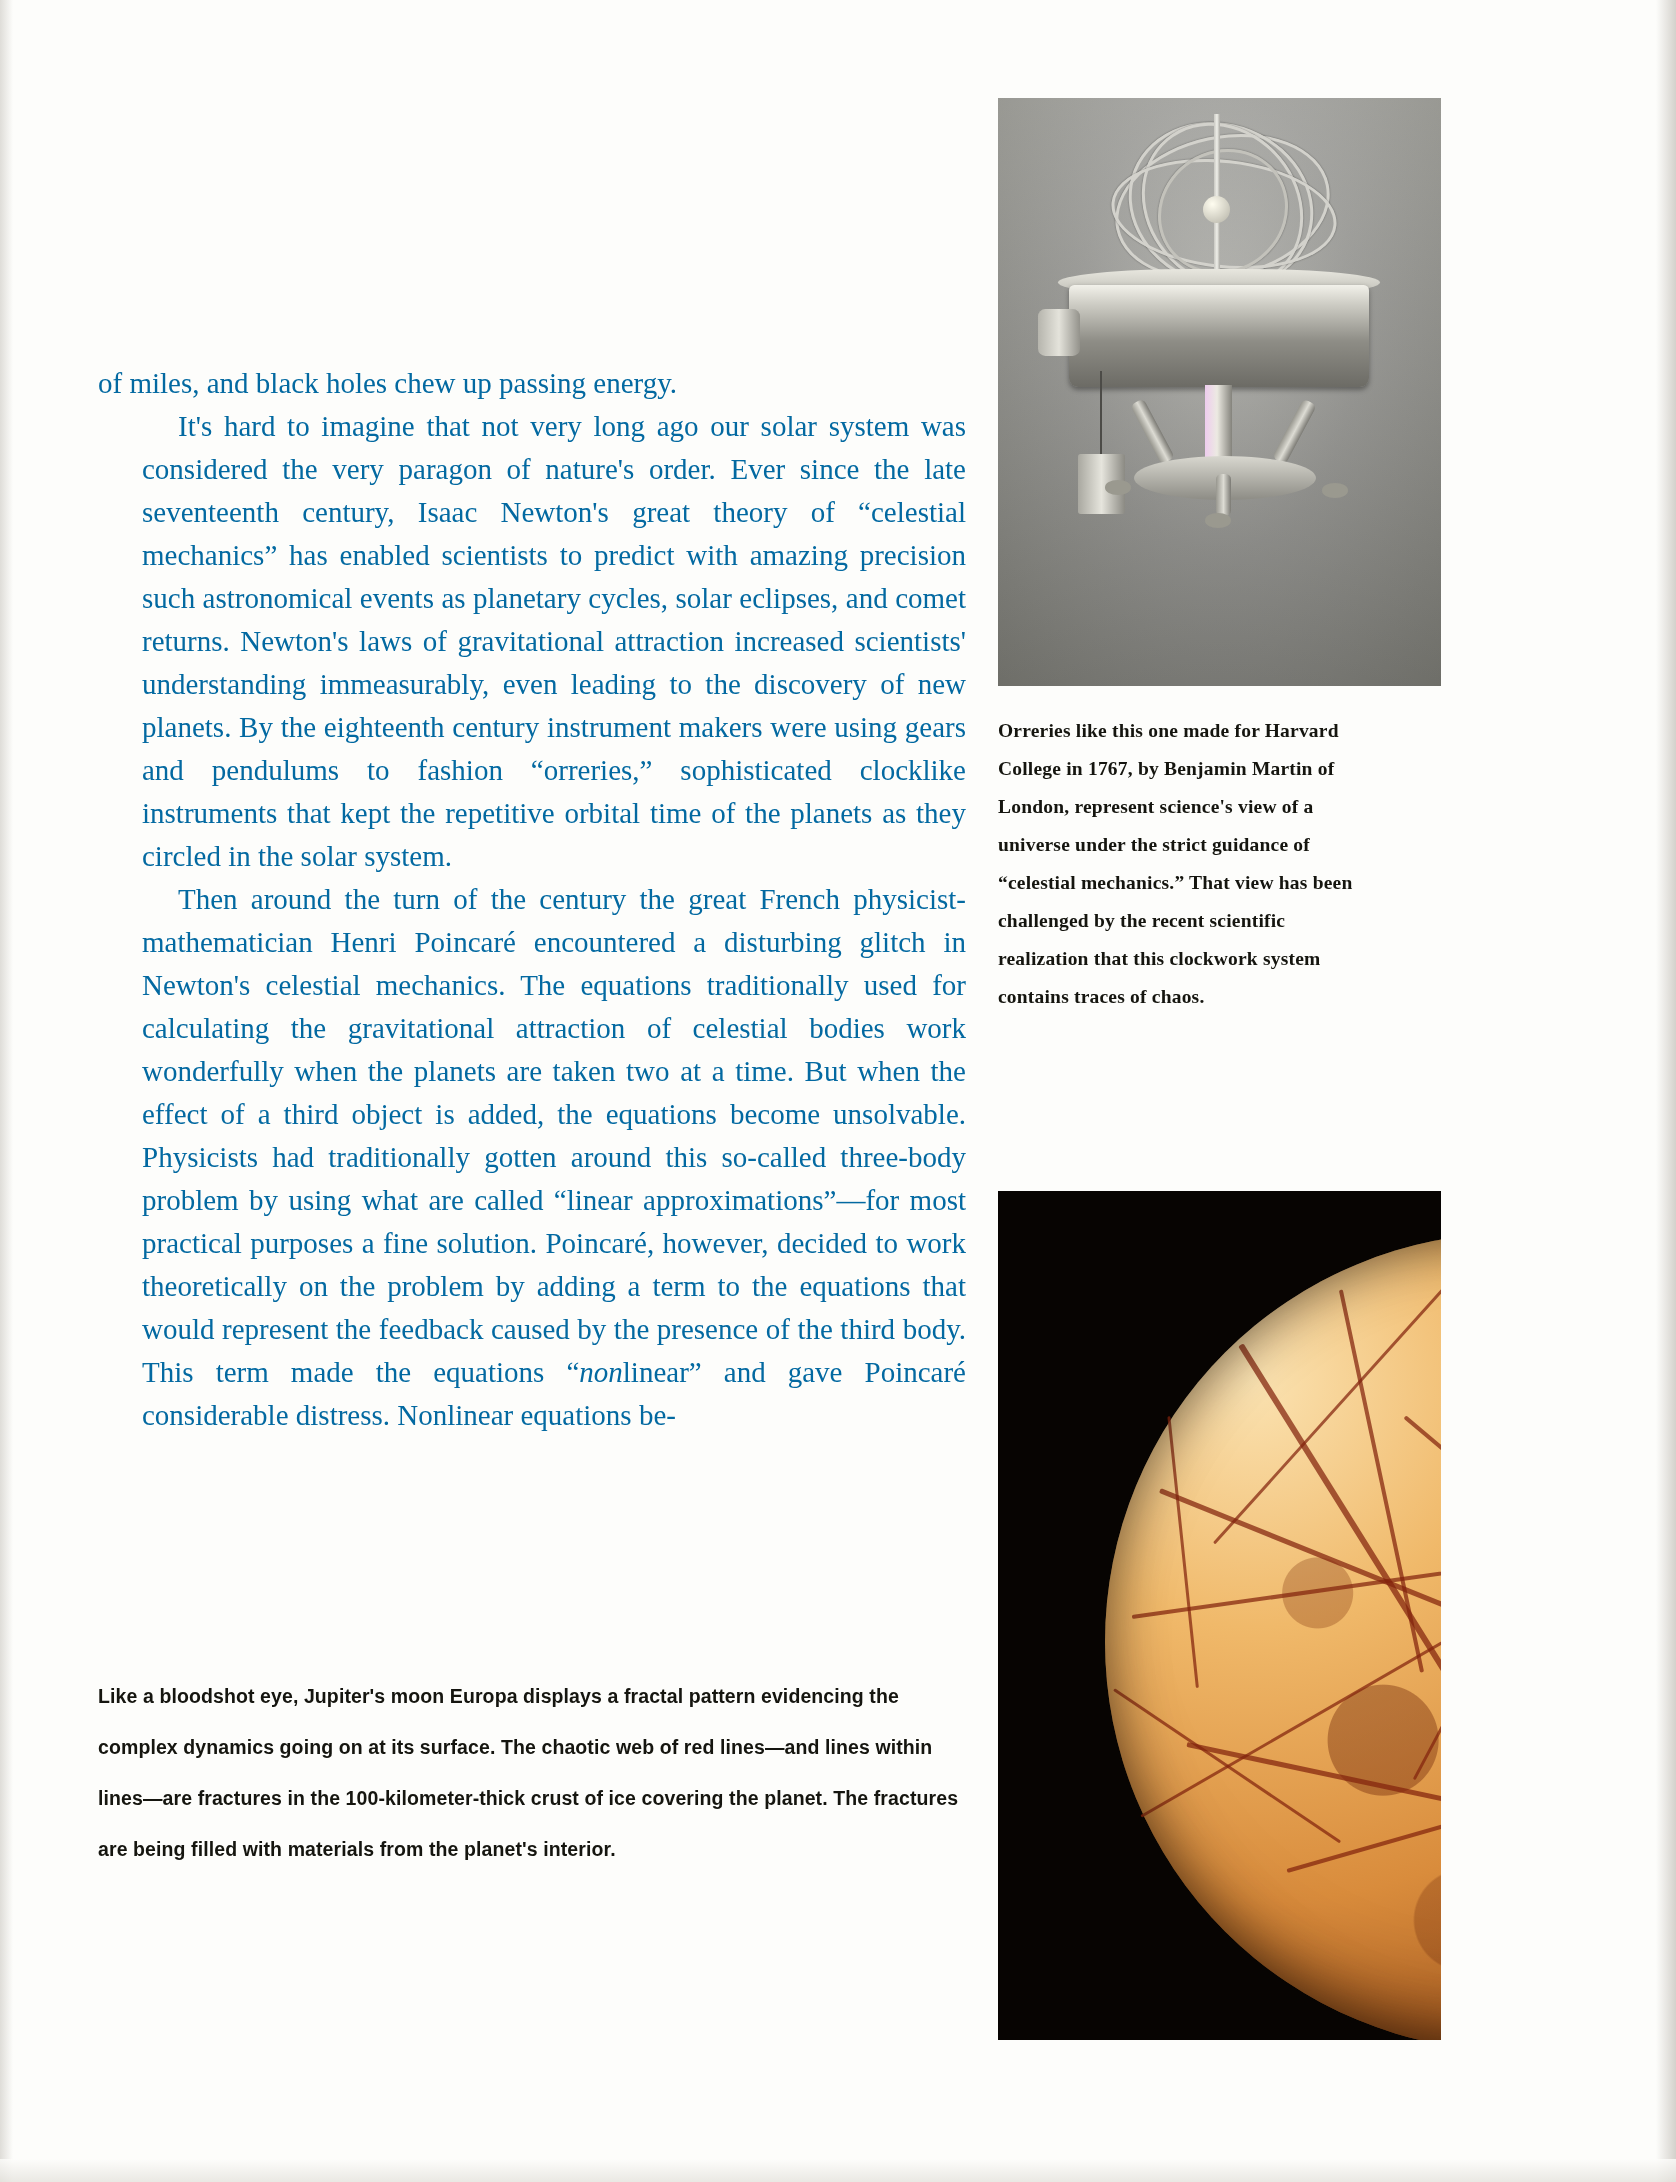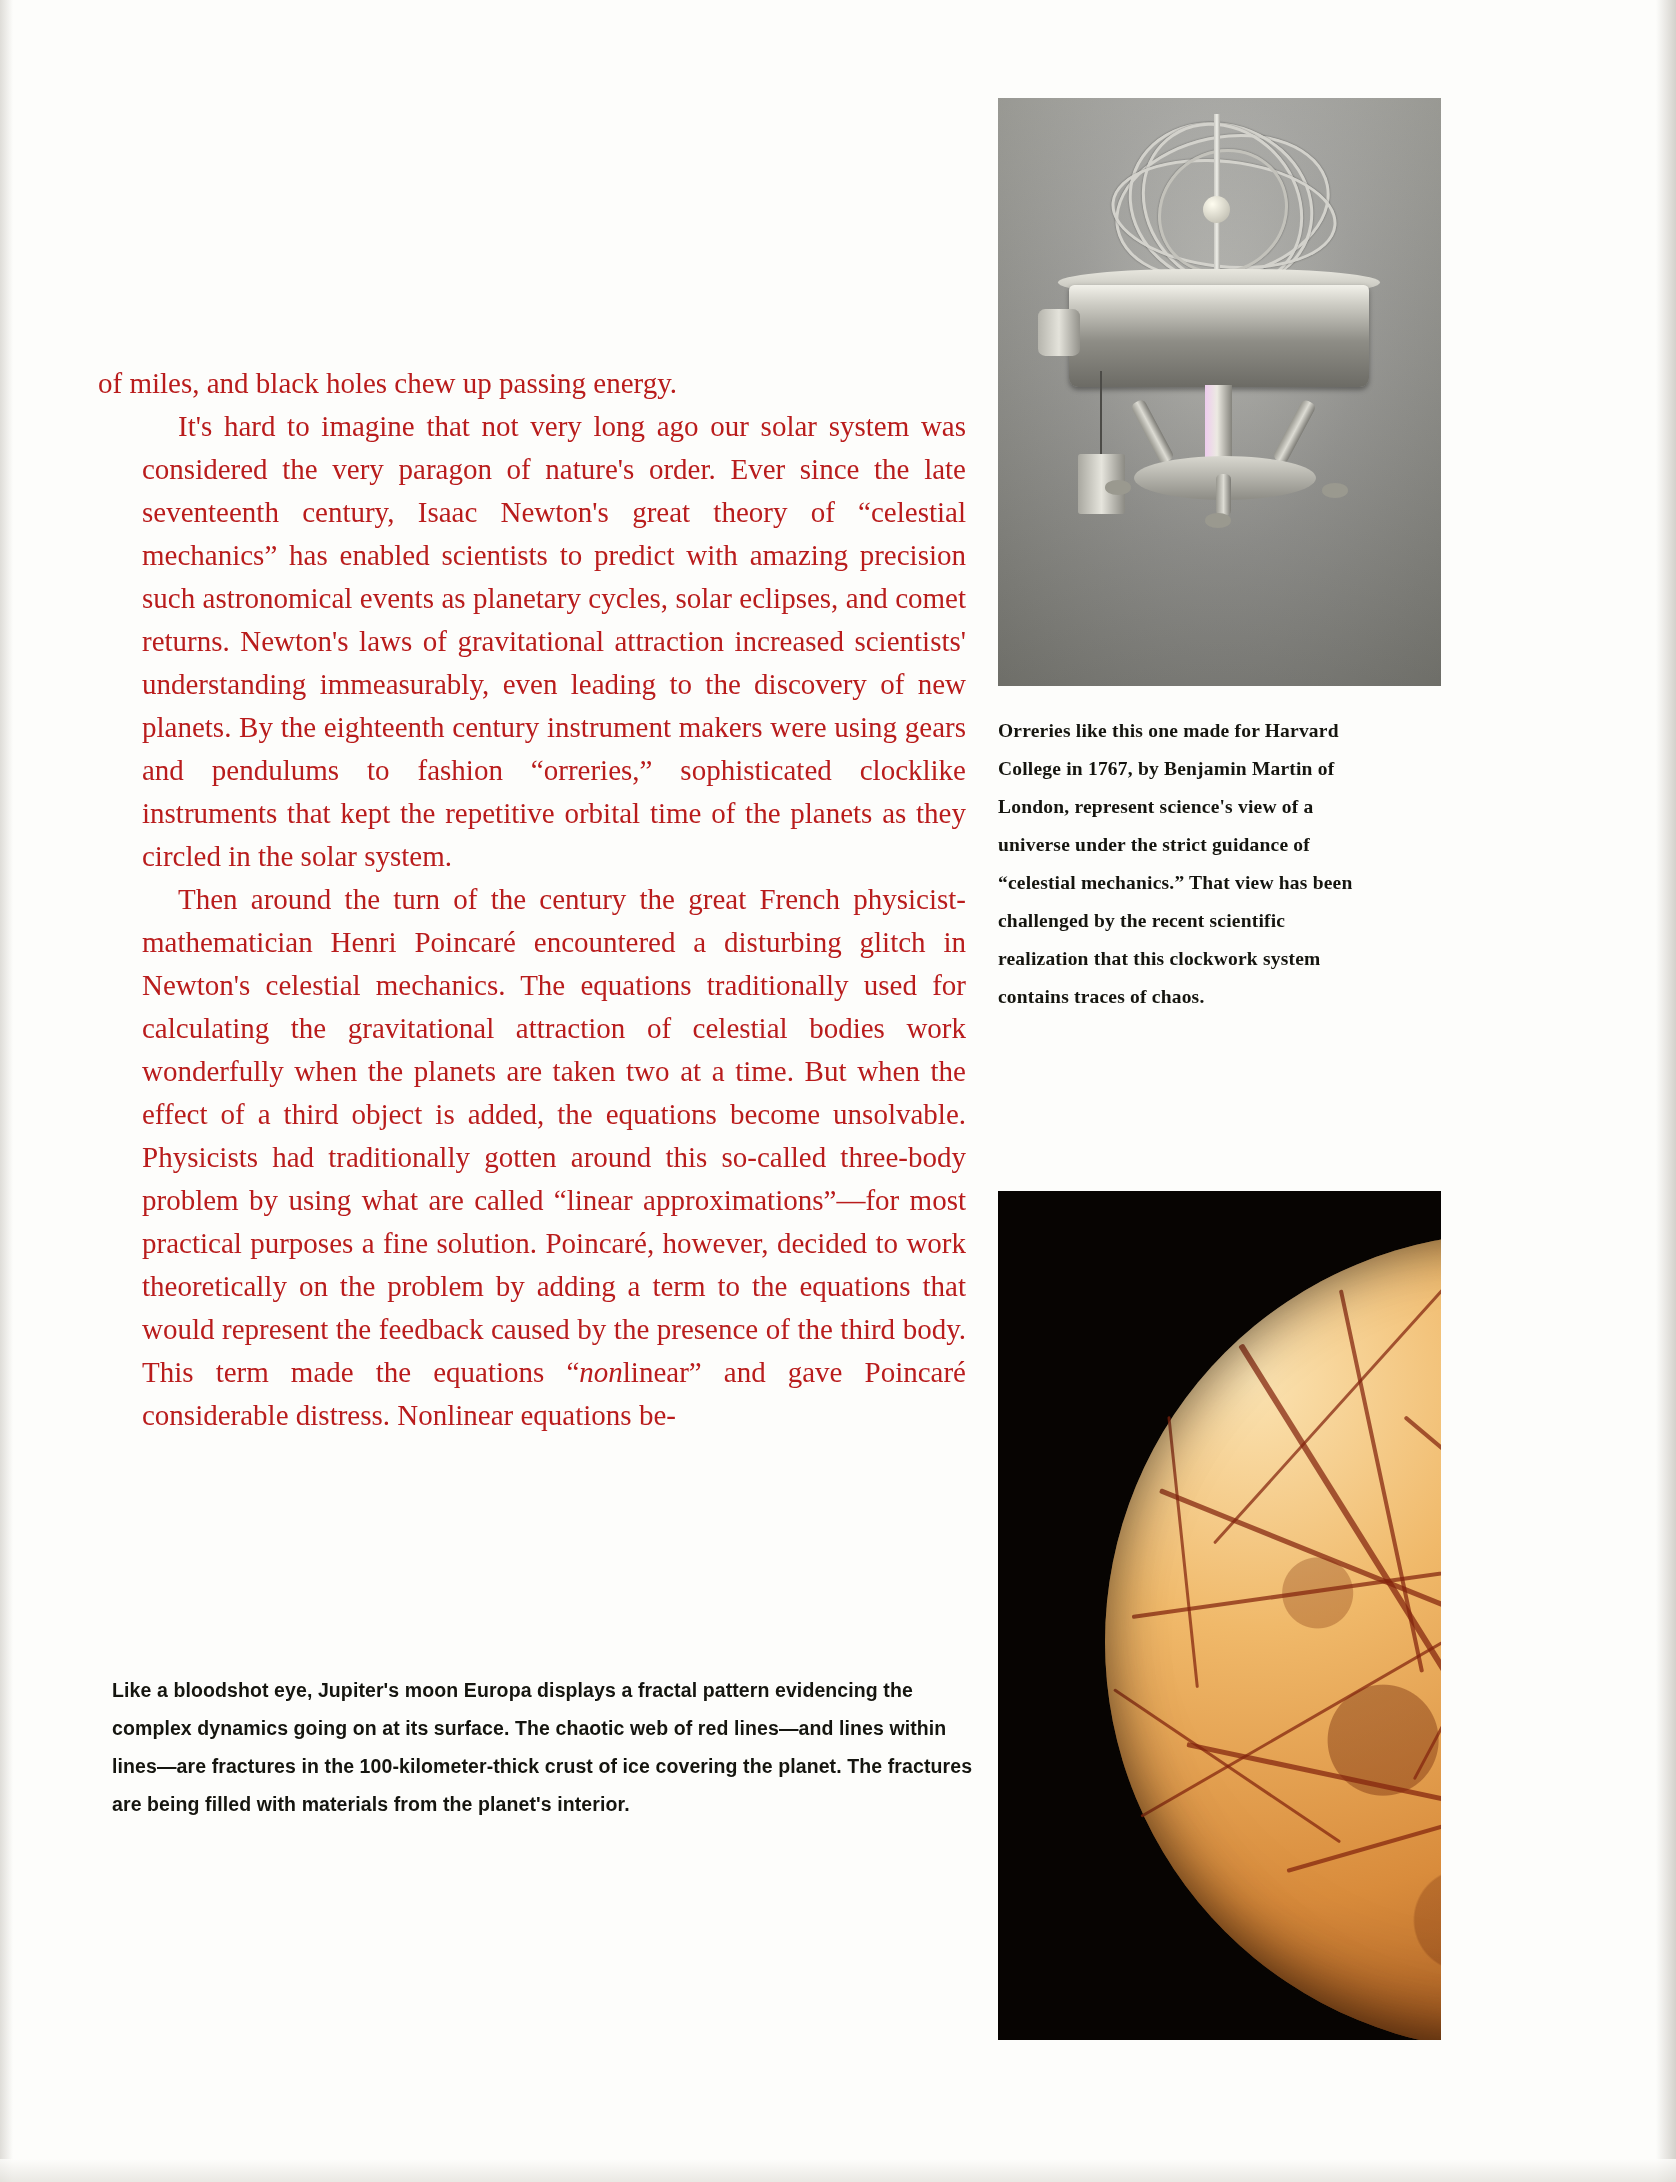--- a/index.html
+++ b/index.html
@@ -47,21 +47,21 @@
   }
 
   
   .body-column {
     position: absolute;
     left: 98px;
     top: 362px;
     width: 868px;
     font-size: 29px;
     line-height: 43px;
-    color: #b91c1c;
+    color: #0369a1;
     text-align: justify;
   }
   .body-column p {
     margin: 0;
   }
   .body-column p + p {
     text-indent: 36px;
     margin-left: 44px;
   }
   .body-column em {
@@ -256,27 +256,27 @@
     position: absolute;
     left: 107px; top: 42px;
     width: 818px; height: 818px;
     border-radius: 50%;
     box-shadow: inset 0 0 55px rgba(0,0,0,.5);
   }
 
   
   .europa-caption {
     position: absolute;
-    left: 112px;
+    left: 98px;
     top: 1671px;
     width: 873px;
     font-family: "Liberation Sans", sans-serif;
     font-weight: bold;
     font-size: 19.5px;
-    line-height: 38px;
+    line-height: 51px;
     color: #15150f;
     letter-spacing: 0.1px;
   }
 </style>
 </head>
 <body>
 
 <div class="page">
 
   <div class="edge-left"></div>

